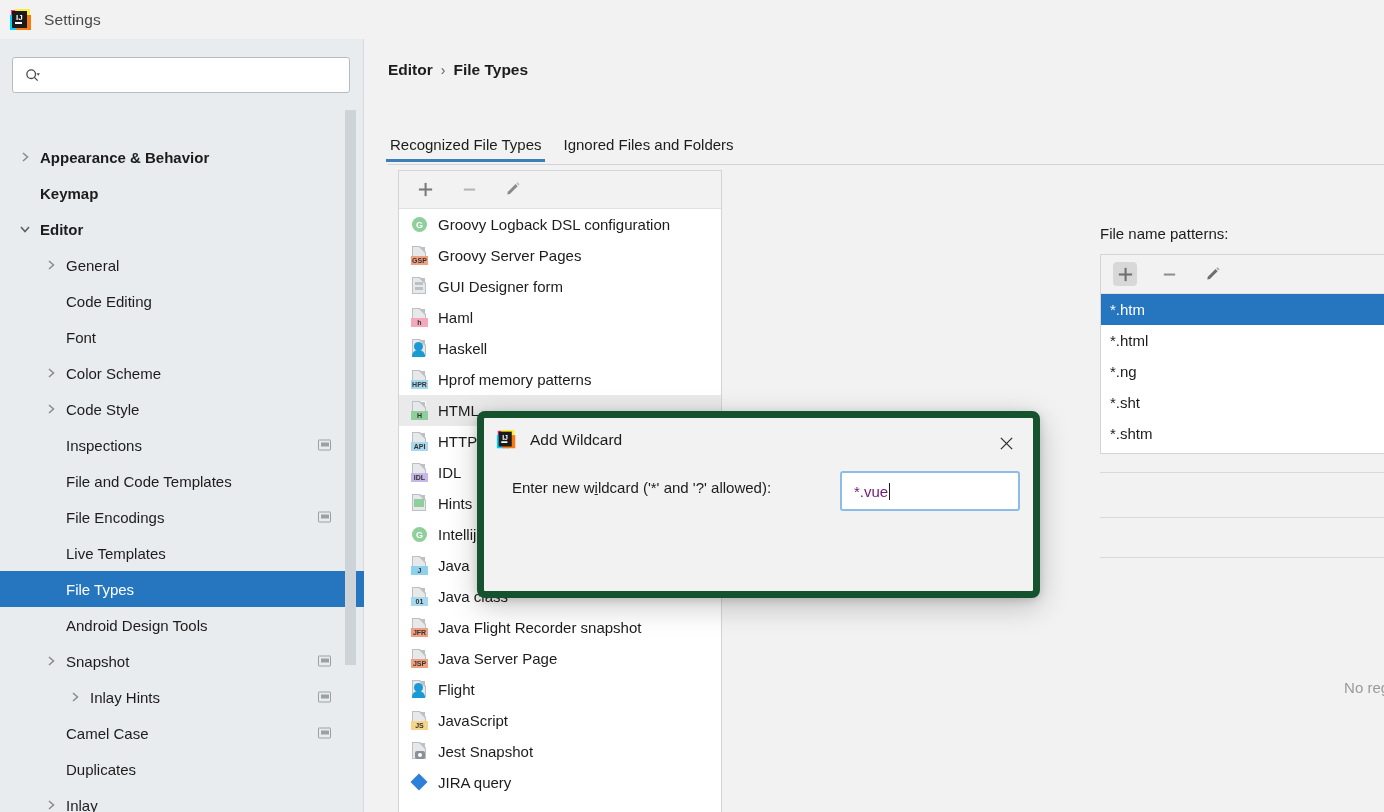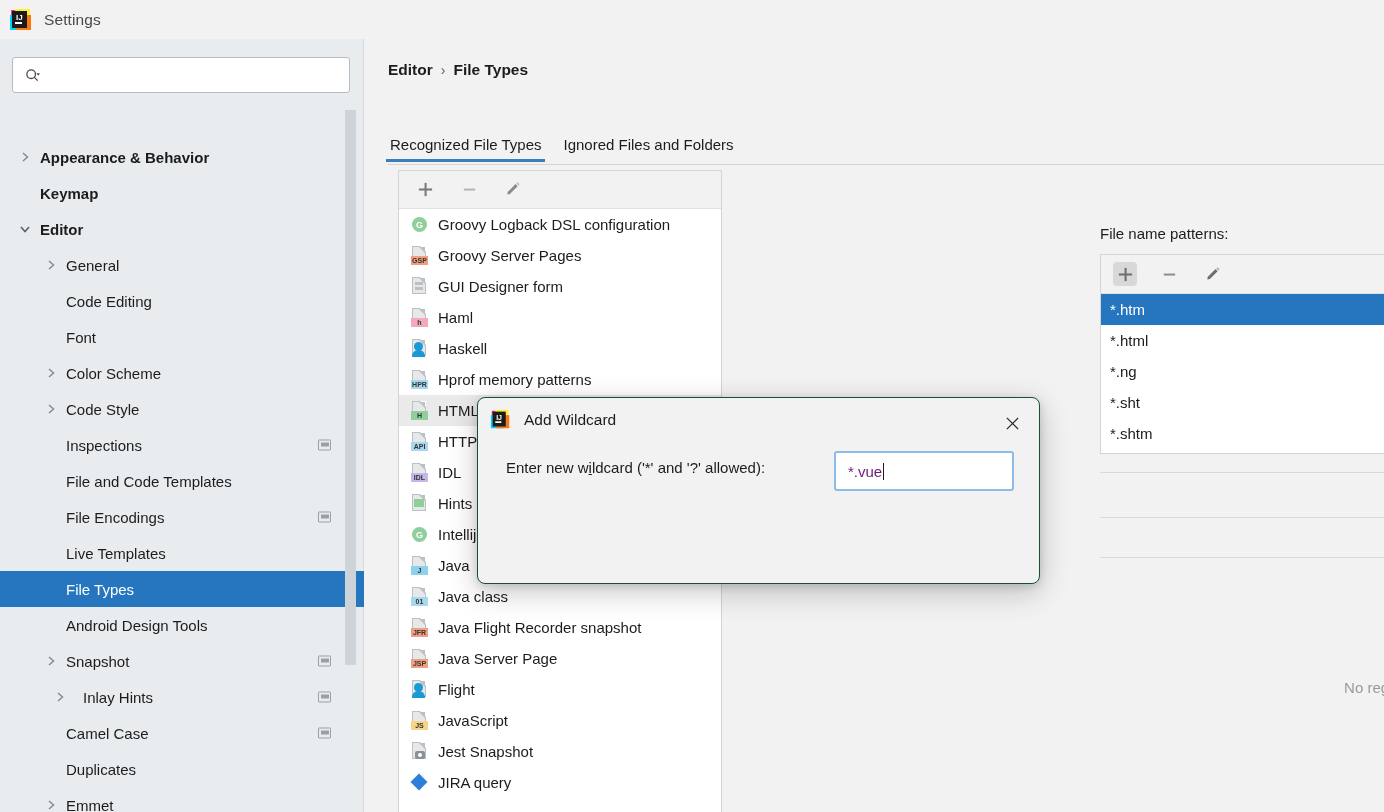--- a/index.html
+++ b/index.html
@@ -102,23 +102,23 @@
   .patpanel { position: absolute; left: 735px; top: 215px; width: 660px; height: 200px; background: #fff; border: 1px solid #d4d4d4; border-right: none; }
   .pattoolbar { height: 39px; background: #f2f2f2; border-bottom: 1px solid #e2e2e2; display: flex; align-items: center; gap: 20px; padding-left: 12px; }
   .patrow { height: 31px; display: flex; align-items: center; padding-left: 9px; font-size: 15px; color: #1c1c1c; }
   .patrow.sel { background: #2675bf; color: #fff; }
 
   .sep { position: absolute; left: 735px; height: 1px; background: #d9d9d9; width: 660px; }
   .emptymsg { position: absolute; left: 735px; top: 640px; width: 660px; text-align: center; font-size: 15px; color: #9a9a9a; }
 
   
   .dlg {
-    position: absolute; left: 477px; top: 397px; width: 563px; height: 187px;
+    position: absolute; left: 477px; top: 411px; width: 563px; height: 187px;
     background: #f2f2f2; border-radius: 8px;
-    border: 1px solid #14532d;
+    border: 7px solid #14532d;
     box-shadow: 0 8px 30px rgba(0,0,0,.22), 0 2px 8px rgba(0,0,0,.14);
   }
   .dlg-title { position: absolute; left: 12px; top: 11px; display: flex; align-items: center; gap: 13px; }
   .dlg-title .txt { font-size: 15.5px; color: #1c1c1c; }
   .dlg-close { position: absolute; right: 16px; top: 14px; width: 22px; height: 22px; display: flex; align-items: center; justify-content: center; }
   .dlg-row { position: absolute; left: 28px; top: 61px; right: 28px; display: flex; align-items: center; }
   .dlg-label { font-size: 15px; color: #1c1c1c; white-space: nowrap; }
   .dlg-label u { text-decoration: underline; }
   .dlg-input {
     position: absolute; left: 356px; top: 53px; width: 180px; height: 40px;
@@ -235,41 +235,41 @@
           <span class="arrow"><svg width="14" height="14"></svg></span>
           <span class="lbl">Android Design Tools</span>
         </div>
         <div class="tnode" style="padding-left: 44px;">
           <span class="arrow"><svg width="14" height="14" viewBox="0 0 14 14">
               <polyline points="5,3 9.5,7 5,11" fill="none" stroke="#8a8a8a" stroke-width="1.5"></polyline>
             </svg></span>
           <span class="lbl">Snapshot</span>
           <span class="badge-icon"></span>
         </div>
-        <div class="tnode" style="padding-left: 53px; gap: 8px;">
+        <div class="tnode" style="padding-left: 68px;">
           <span class="arrow"><svg width="14" height="14" viewBox="0 0 14 14">
               <polyline points="5,3 9.5,7 5,11" fill="none" stroke="#8a8a8a" stroke-width="1.5"></polyline>
             </svg></span>
           <span class="lbl">Inlay Hints</span>
           <span class="badge-icon"></span>
         </div>
         <div class="tnode" style="padding-left: 44px;">
           <span class="arrow"><svg width="14" height="14"></svg></span>
           <span class="lbl">Camel Case</span>
           <span class="badge-icon"></span>
         </div>
         <div class="tnode" style="padding-left: 44px;">
           <span class="arrow"><svg width="14" height="14"></svg></span>
           <span class="lbl">Duplicates</span>
         </div>
         <div class="tnode" style="padding-left: 44px;">
           <span class="arrow"><svg width="14" height="14" viewBox="0 0 14 14">
               <polyline points="5,3 9.5,7 5,11" fill="none" stroke="#8a8a8a" stroke-width="1.5"></polyline>
             </svg></span>
-          <span class="lbl">Emmet</span>
+          <span class="lbl">Inlay</span>
         </div>
       </div>
 
     <div class="sb-track" style="top:71px;">
       <div class="sb-thumb"></div>
     </div>
   </div>
 
   <div class="main">
 

